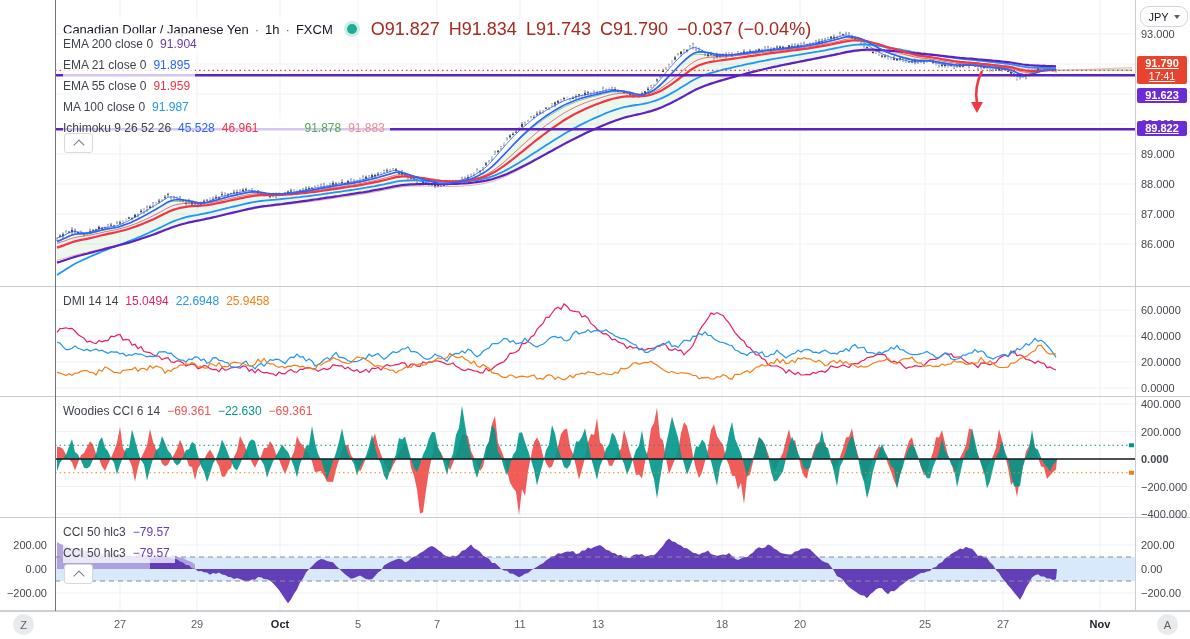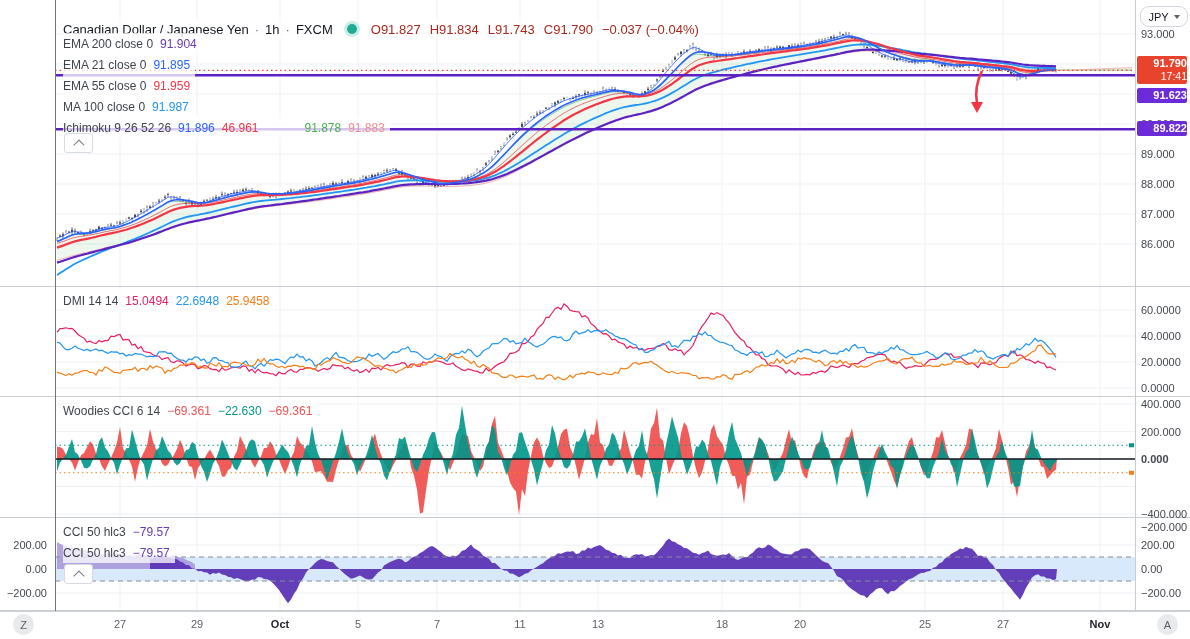--- a/index.html
+++ b/index.html
@@ -5,37 +5,37 @@
   html,body{margin:0;padding:0;background:#fff;}
   #app{position:relative;width:1190px;height:639px;background:#fff;overflow:hidden;
        font-family:"Liberation Sans",sans-serif;-webkit-font-smoothing:antialiased;}
   #plot{position:absolute;left:0;top:0;}
   .abs{position:absolute;}
   .title-row{position:absolute;left:63px;top:19px;height:20px;display:flex;align-items:center;
              font-size:13px;color:#131722;background:rgba(255,255,255,.75);padding-right:6px;}
   .title-sep{margin:0 6px;color:#6a6d78;}
   .status-dot{width:10px;height:10px;border-radius:50%;background:#22ab94;
               box-shadow:0 0 0 3px rgba(34,171,148,.22);margin:0 14px 0 14px;}
-  .ohlc{display:flex;gap:9px;font-size:13px;}
+  .ohlc{display:flex;gap:9px;font-size:18px;}
   .legend{position:absolute;left:63px;display:flex;flex-direction:column;}
   .lrow{display:flex;align-items:center;height:21px;font-size:12px;color:#3f434c;
         background:rgba(255,255,255,.75);width:fit-content;padding-right:5px;white-space:nowrap;}
   .lval{margin-left:7px;}
   .lval.gap{margin-left:46px;}
   .collapse{position:absolute;width:27px;height:18px;background:#fff;border:1px solid #d7dae0;
             border-radius:3px;display:flex;align-items:center;justify-content:center;cursor:pointer;}
   .collapse i{display:block;width:7px;height:7px;border-left:1.6px solid #787b86;
               border-top:1.6px solid #787b86;transform:rotate(45deg) translate(1.5px,1.5px);}
   .ticklbl{position:absolute;left:1141px;font-size:11px;color:#44484f;transform:translateY(-50%);
            pointer-events:none;white-space:nowrap;}
   .leftlbl{left:0;width:47px;text-align:right;}
   .timelbl{position:absolute;top:618px;transform:translateX(-50%);font-size:11px;color:#5a5e66;}
   .timelbl.bold{color:#23262d;font-weight:700;}
   .badge{position:absolute;left:1137px;width:50px;color:#fff;font-size:11px;font-weight:700;
-         text-align:right;border-radius:2px;line-height:13px;padding:1px 0;}
+         text-align:center;border-radius:2px;line-height:13px;padding:1px 0;text-decoration:underline;}
   .badge .sub{font-weight:400;font-size:10.5px;}
   .jpy-btn{position:absolute;top:6px;left:1140px;width:46px;height:19px;border:1px solid #d1d4dc;
            border-radius:9px;background:#fff;display:flex;align-items:center;justify-content:center;
            gap:5px;font-size:11px;color:#131722;cursor:pointer;}
   .chev{width:0;height:0;border-left:3.5px solid transparent;border-right:3.5px solid transparent;
         border-top:4px solid #5a5e66;}
   .corner{position:absolute;bottom:4px;width:21px;height:21px;border-radius:50%;background:#e9eaec;
           color:#5d616b;font-size:11px;display:flex;align-items:center;justify-content:center;cursor:pointer;}
 </style>
 </head>
@@ -144,21 +144,21 @@
       <div class="lrow">
         <span>EMA 55 close 0</span>
         <span class="lval" style="color: rgb(242, 54, 69);">91.959</span>
       </div>
       <div class="lrow">
         <span>MA 100 close 0</span>
         <span class="lval" style="color: rgb(33, 150, 243);">91.987</span>
       </div>
       <div class="lrow">
         <span>Ichimoku 9 26 52 26</span>
-        <span class="lval" style="color: rgb(41, 98, 255);">91.896</span>
+        <span class="lval" style="color: rgb(41, 98, 255);">45.528</span>
         <span class="lval" style="color: rgb(242, 54, 69);">46.961</span>
         <span class="lval gap" style="color: rgb(76, 175, 80);">91.878</span>
         <span class="lval" style="color: rgb(244, 138, 142); text-align: right;">91.883</span>
       </div>
     </div>
   <div class="collapse" style="left:64px;top:133px">
       <i></i>
     </div>
 
   <div class="legend" id="dmi-legend" style="top:290px">
@@ -205,21 +205,21 @@
       <div class="ticklbl" style="top: 184px;">88.000</div>
       <div class="ticklbl" style="top: 214px;">87.000</div>
       <div class="ticklbl" style="top: 244px;">86.000</div>
       <div class="ticklbl" style="top: 310px;">60.0000</div>
       <div class="ticklbl" style="top: 336px;">40.0000</div>
       <div class="ticklbl" style="top: 362px;">20.0000</div>
       <div class="ticklbl" style="top: 388px;">0.0000</div>
       <div class="ticklbl" style="top: 404px;">400.000</div>
       <div class="ticklbl" style="top: 431.5px;">200.000</div>
       <div class="ticklbl" style="top: 459px; font-weight: bold;">0.000</div>
-      <div class="ticklbl" style="top: 486.5px; margin-top: 40px;">−200.000</div>
+      <div class="ticklbl" style="top: 486.5px;">−200.000</div>
       <div class="ticklbl" style="top: 514px;">−400.000</div>
       <div class="ticklbl" style="top: 545px;">200.00</div>
       <div class="ticklbl leftlbl" style="top: 545px;">200.00</div>
       <div class="ticklbl" style="top: 569px;">0.00</div>
       <div class="ticklbl leftlbl" style="top: 569px;">0.00</div>
       <div class="ticklbl" style="top: 593px;">−200.00</div>
       <div class="ticklbl leftlbl" style="top: 593px;">−200.00</div>
     </div>
 
   <div class="badge" style="top:56px;background:#e8432c">

